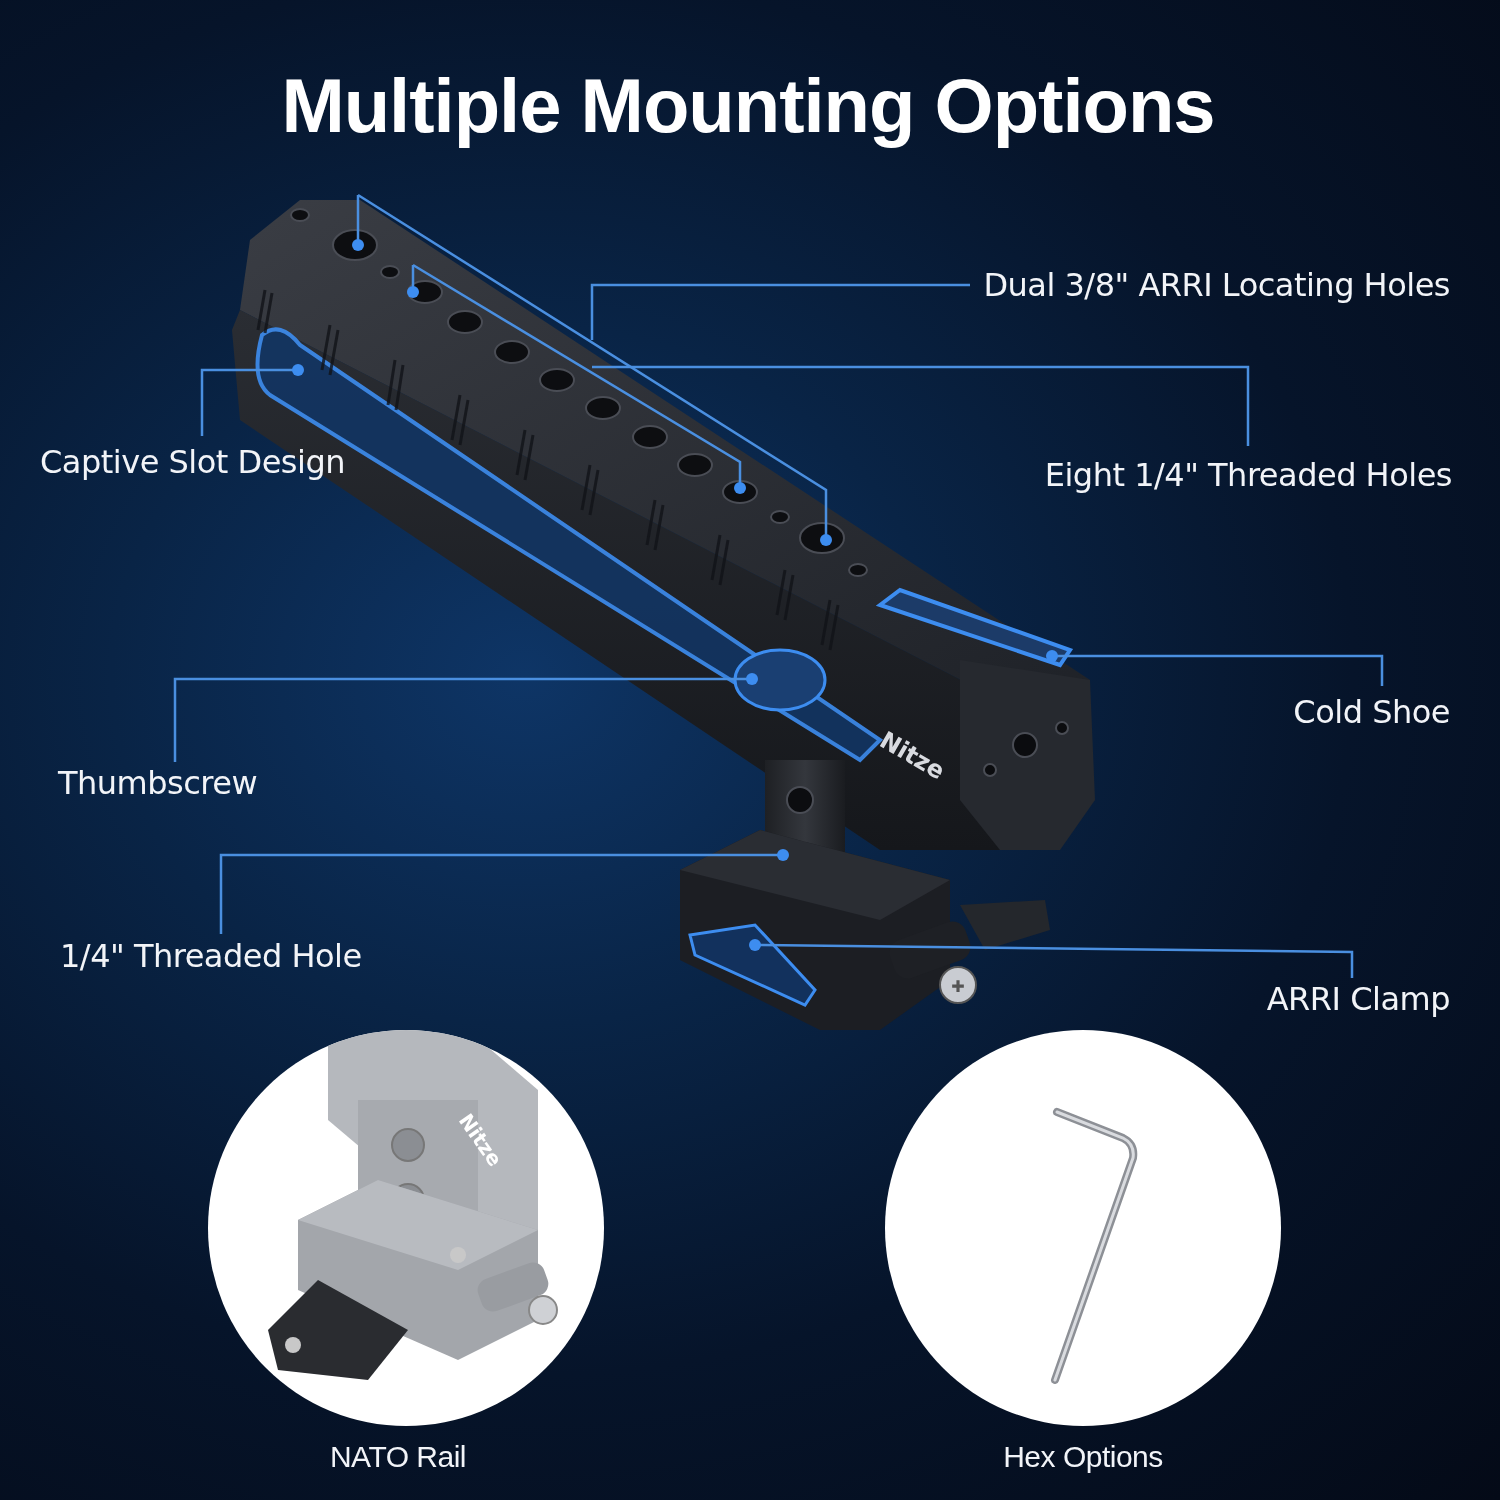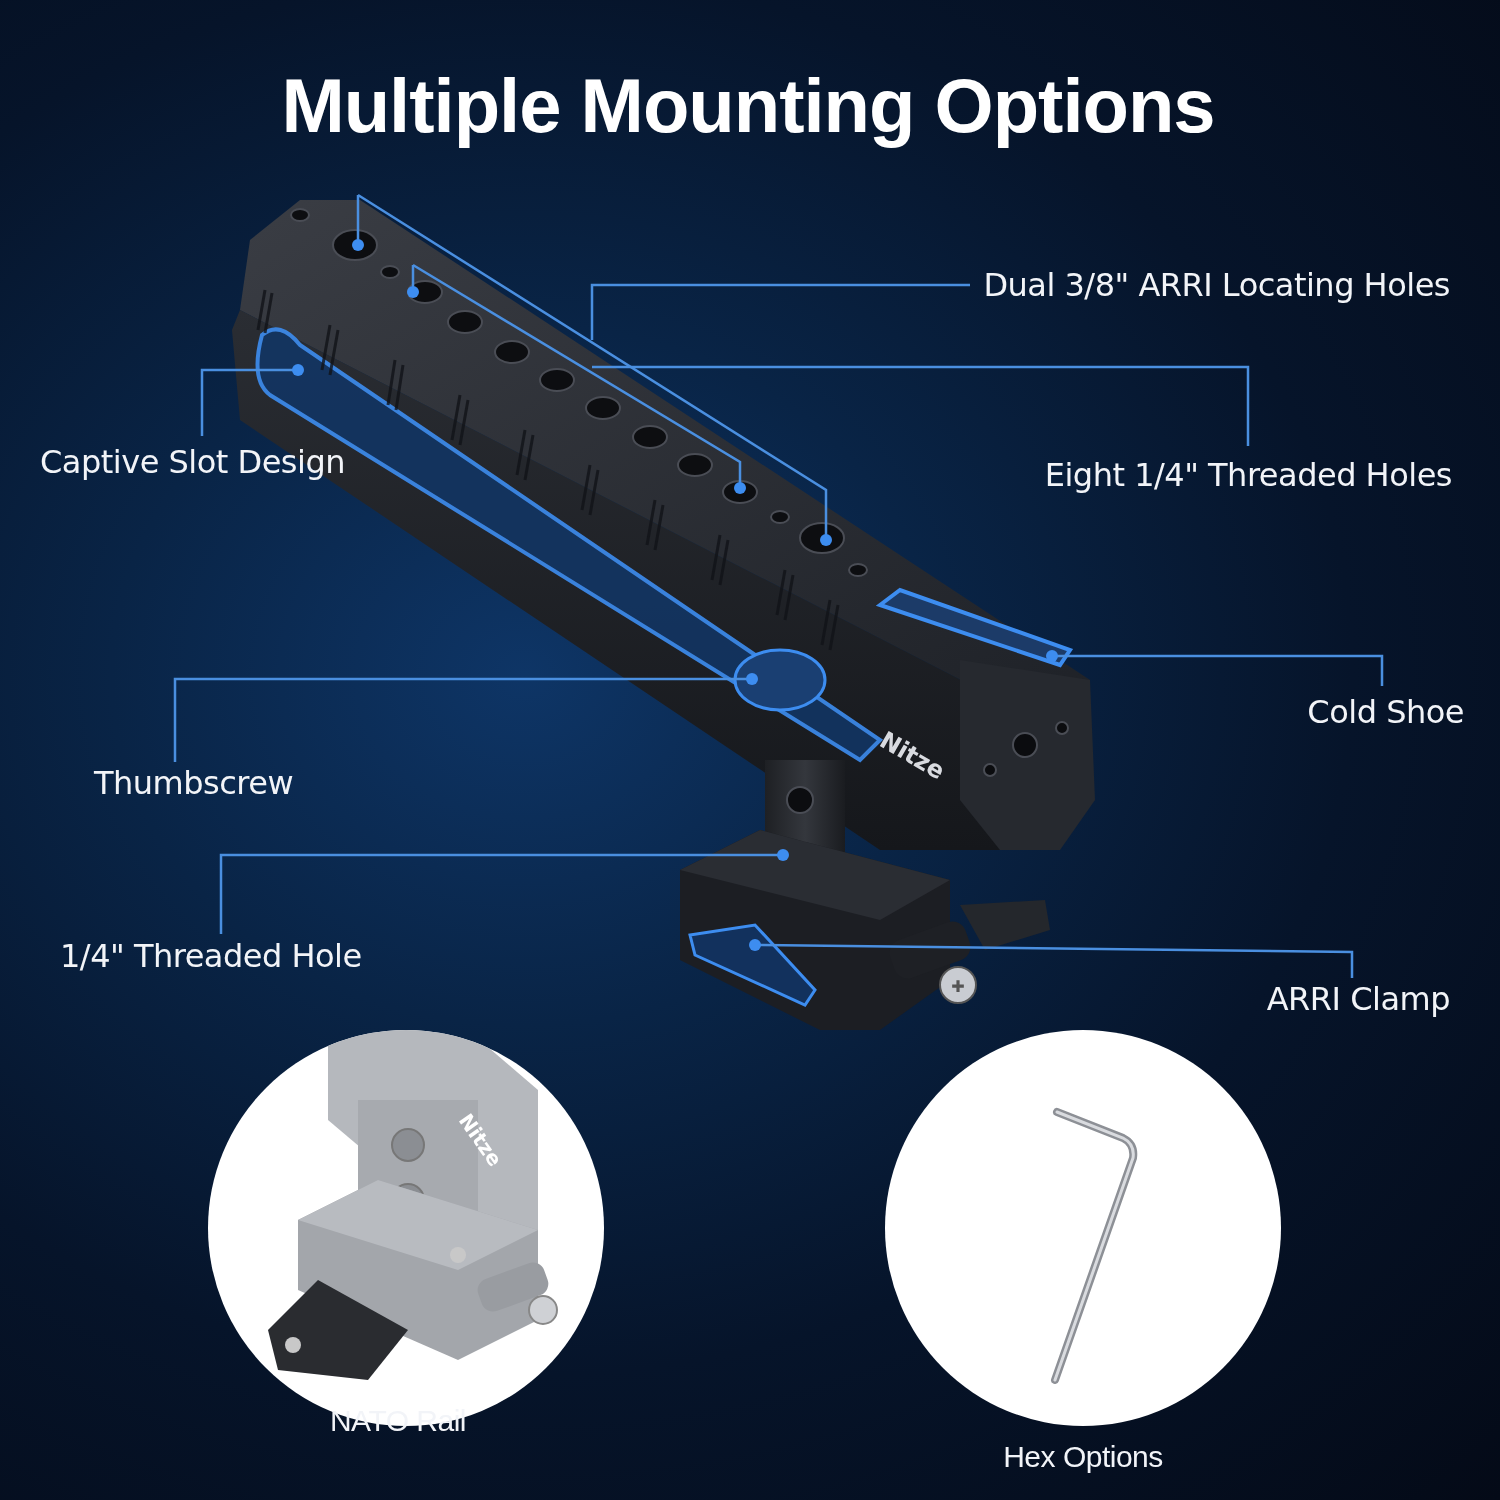--- a/index.html
+++ b/index.html
@@ -156,42 +156,42 @@
     <circle cx="1052" cy="656" r="6"></circle>
     <circle cx="752" cy="679" r="6"></circle>
     <circle cx="783" cy="855" r="6"></circle>
     <circle cx="755" cy="945" r="6"></circle>
   </g>
 </svg>
 
 <div class="callout right" style="right:50px; top:266px;">Dual 3/8" ARRI Locating Holes</div>
 <div class="callout right" style="right:48px; top:456px;">Eight 1/4" Threaded Holes</div>
 <div class="callout" style="left:40px; top:443px;">Captive Slot Design</div>
-<div class="callout right" style="right:36px; top:693px;">Cold Shoe</div>
-<div class="callout" style="left:58px; top:764px;margin-left:36px;">Thumbscrew</div>
+<div class="callout right" style="right:50px; top:693px;">Cold Shoe</div>
+<div class="callout" style="left:58px; top:764px;">Thumbscrew</div>
 <div class="callout" style="left:60px; top:937px;">1/4" Threaded Hole</div>
 <div class="callout right" style="right:50px; top:980px;">ARRI Clamp</div>
 
 <div class="circle" style="left:208px; top:1030px; width:396px; height:396px;">
   <svg width="396" height="396" viewBox="0 0 396 396">
     <polygon points="120,0 260,0 330,60 330,200 250,200 120,90" fill="#b5b8bd"></polygon>
     <rect x="150" y="70" width="120" height="170" fill="#a7aaaf"></rect>
     <circle cx="200" cy="115" r="16" fill="#8b8e93" stroke="#777" stroke-width="2"></circle>
     <circle cx="200" cy="170" r="16" fill="#8b8e93" stroke="#777" stroke-width="2"></circle>
     <polygon points="90,190 170,150 330,200 330,290 250,330 90,260" fill="#a3a6ab"></polygon>
     <polygon points="90,190 170,150 330,200 250,240" fill="#b8bbc0"></polygon>
     <polygon points="60,300 110,250 200,300 160,350 70,340" fill="#2a2c30"></polygon>
     <circle cx="85" cy="315" r="8" fill="#c8c8c8"></circle>
     <circle cx="250" cy="225" r="8" fill="#c8c8c8"></circle>
     <rect x="270" y="240" width="70" height="34" rx="12" fill="#999ca1" transform="rotate(-20 305 257)"></rect>
     <circle cx="335" cy="280" r="14" fill="#cfd1d5" stroke="#888" stroke-width="2"></circle>
     <text x="250" y="90" fill="#ffffff" font-family="DejaVu Sans, sans-serif" font-weight="bold" font-size="20" transform="rotate(55 250 90)">Nitze</text>
   </svg>
 </div>
-<div class="circle-label" style="left:208px; top:1404px; width:380px;">NATO Rail</div>
+<div class="circle-label" style="left:208px; top:1440px; width:380px;">NATO Rail</div>
 
 <div class="circle" style="left:885px; top:1030px; width:396px; height:396px;">
   <svg width="396" height="396" viewBox="0 0 396 396">
     <path d="M172,82 L238,108 Q250,114 248,128 L170,350" stroke="#8d9096" stroke-width="8" fill="none" stroke-linecap="round"></path>
     <path d="M172,82 L238,108 Q250,114 248,128 L170,350" stroke="#d9dbdf" stroke-width="3" fill="none" stroke-linecap="round"></path>
   </svg>
 </div>
 <div class="circle-label" style="left:885px; top:1440px; width:396px;">Hex Options</div>
 
 </body></html>

